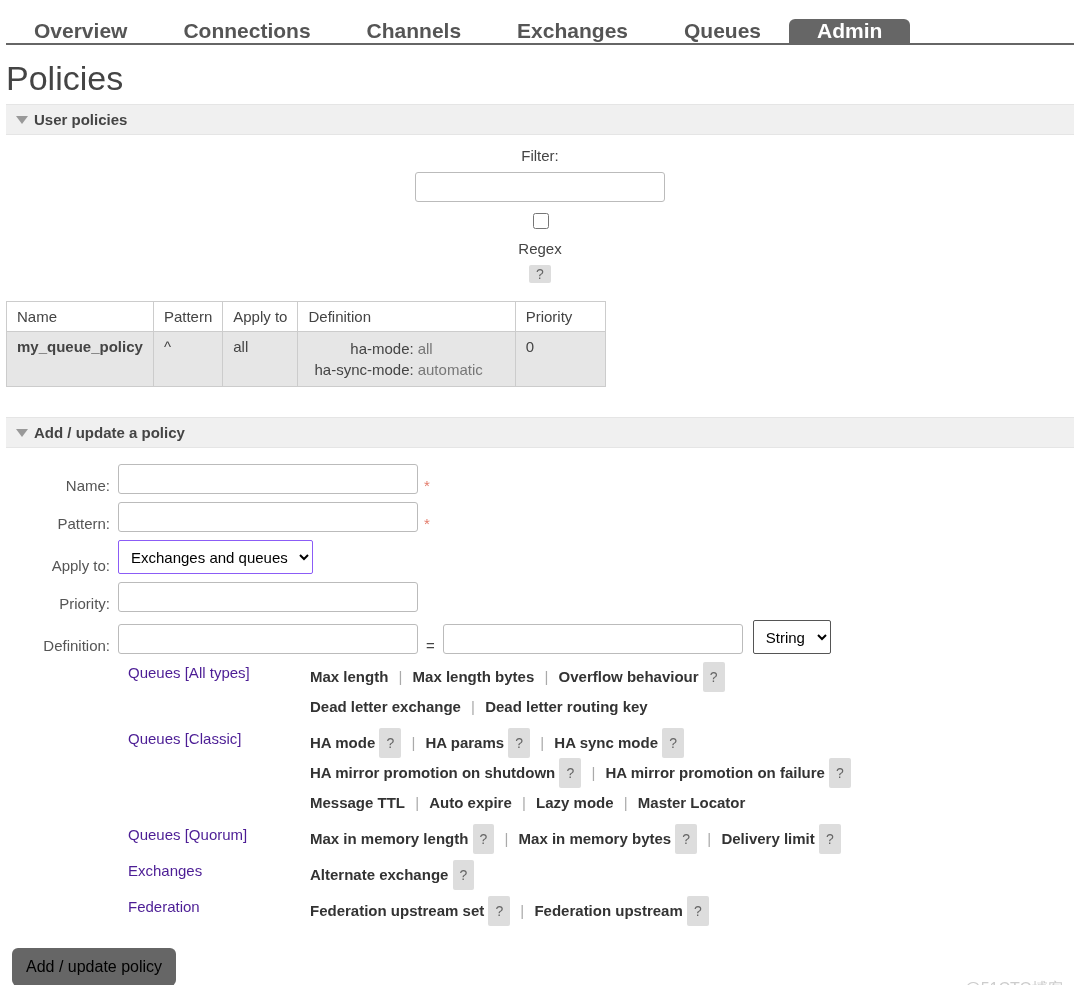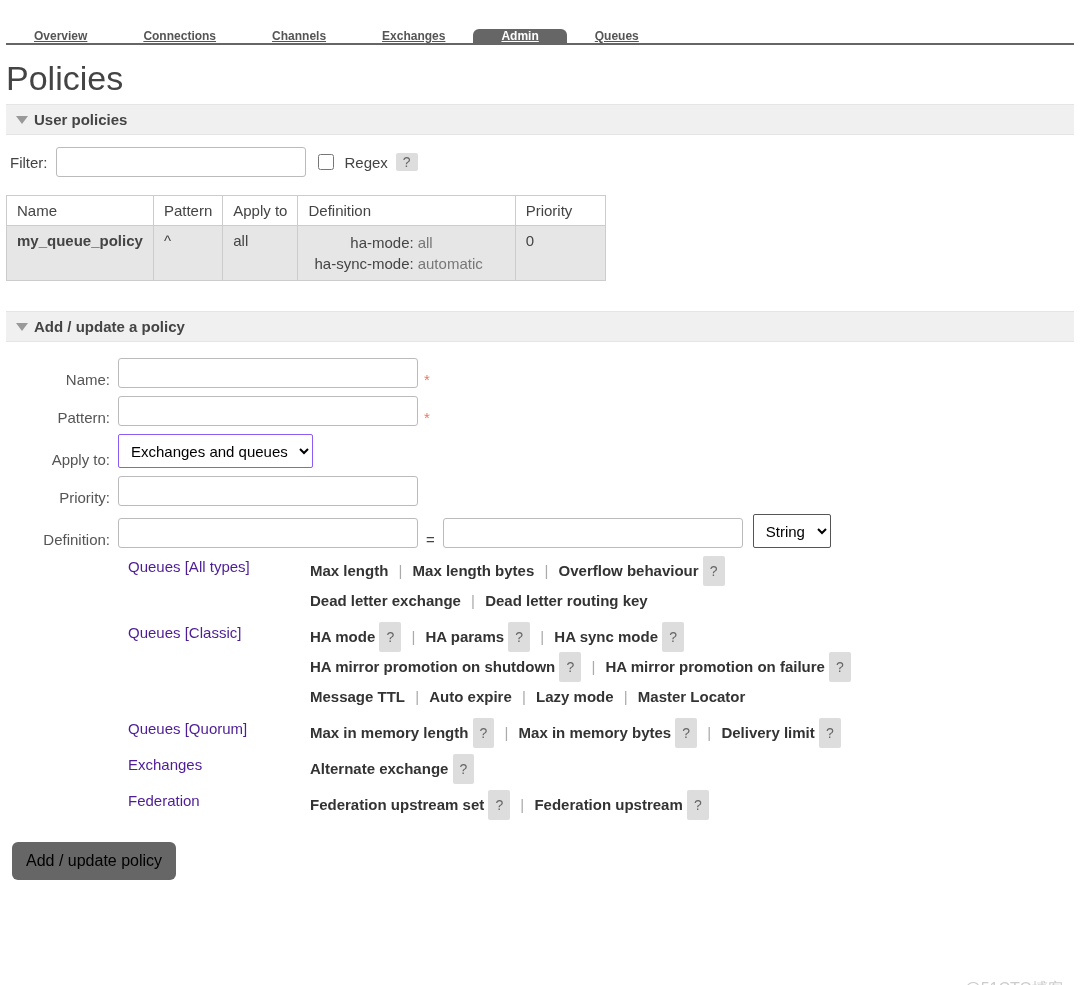--- a/index.html
+++ b/index.html
@@ -15,22 +15,21 @@
     display: flex;
     border-bottom: 2px solid #666;
     height: 45px;
     align-items: flex-end;
   }
   .nav-tab {
     padding: 0 28px;
     font-weight: bold;
     color: #555;
     cursor: pointer;
-    font-size: 12px;
-    text-decoration: underline;
+    font-size: 21px;
   }
   .nav-tab.active {
     background: #666;
     color: #fff;
     border-radius: 6px 6px 0 0;
   }
   h1.page-title {
     font-weight: 300;
     font-size: 34px;
     color: #444;
@@ -52,20 +51,21 @@
     width: 0; height: 0;
     border-left: 6px solid transparent;
     border-right: 6px solid transparent;
     border-top: 8px solid #999;
   }
   .filter-row {
     padding: 12px 4px 18px 4px;
     display: flex;
     align-items: center;
     gap: 8px;
+    flex-direction: column;
   }
   input.text {
     border: 1px solid #bbb;
     border-radius: 3px;
     background: #fff;
     padding: 5px 8px;
     font-size: 14px;
   }
   .filter-row input.text { width: 250px; height: 30px;}
   .checkbox-native { width:16px; height:16px; }
@@ -160,22 +160,22 @@
   }
 </style>
 </head>
 <body>
 
 <div class="nav">
   <div class="nav-tab">Overview</div>
   <div class="nav-tab">Connections</div>
   <div class="nav-tab">Channels</div>
   <div class="nav-tab">Exchanges</div>
+  <div class="nav-tab">Queues</div>
   <div class="nav-tab active">Admin</div>
-  <div class="nav-tab">Queues</div>
 </div>
 
 <h1 class="page-title">Policies</h1>
 
 <div class="section-header">
   <span class="caret"></span>
   <span>User policies</span>
 </div>
 
 <div class="filter-row">

